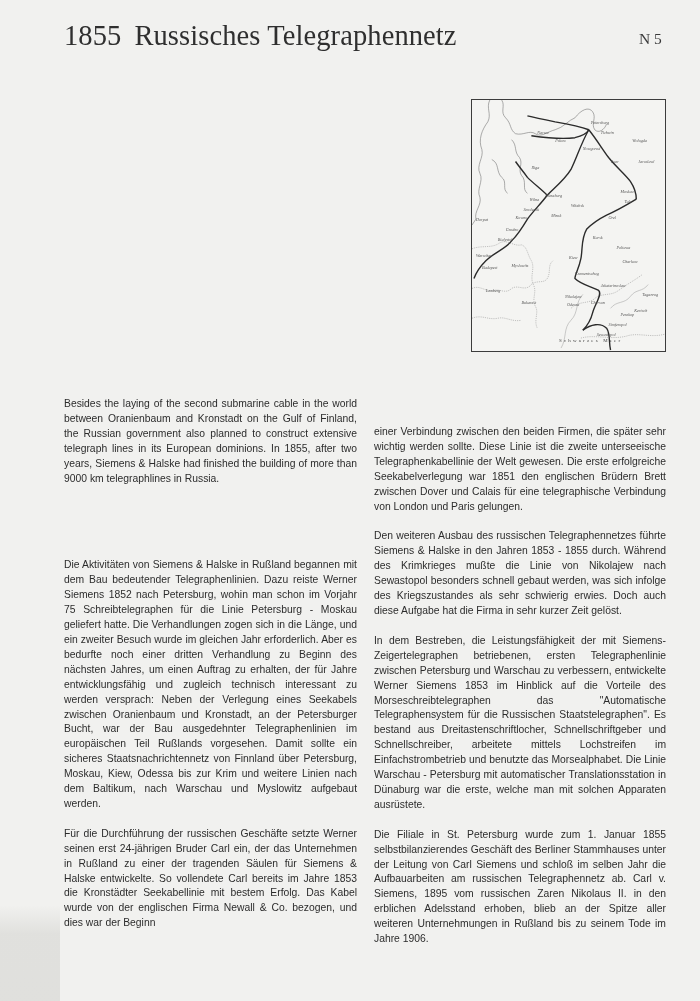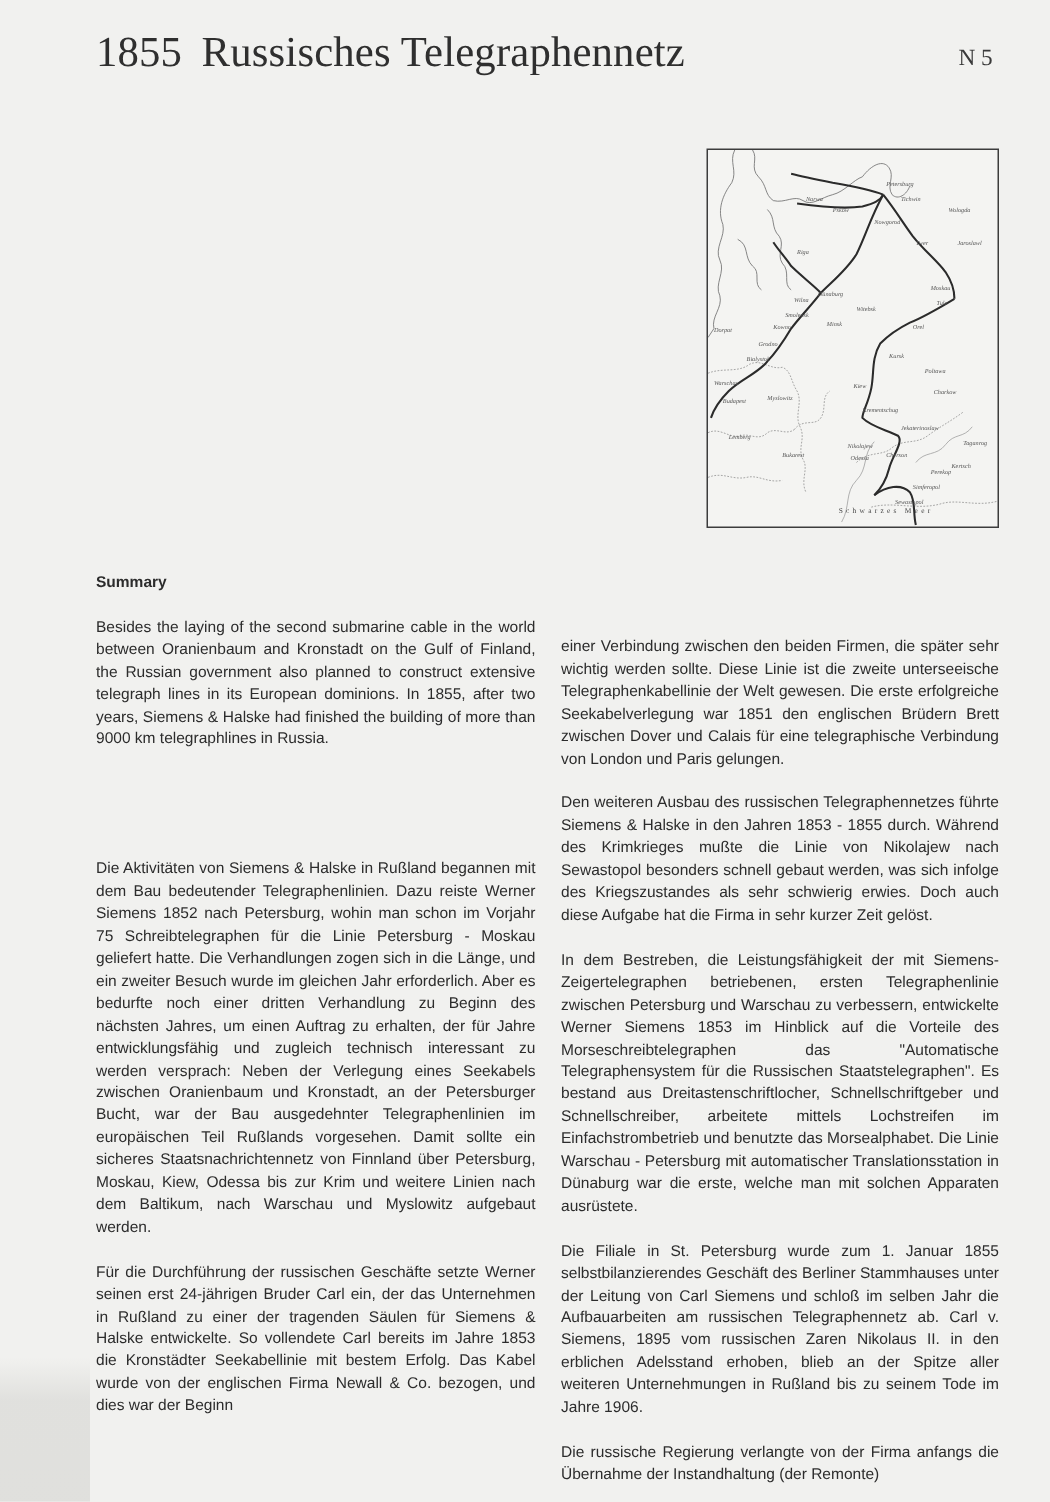--- a/index.html
+++ b/index.html
@@ -132,33 +132,31 @@
       <text x="164" y="214">Kertsch</text>
       <text x="172" y="198">Taganrog</text>
       <text x="10" y="170">Budapest</text>
       <text x="50" y="206">Bukarest</text>
       <text class="sea" x="88" y="244">Schwarzes Meer</text>
     </g>
   </svg>
 </div>
 
 <div class="col col-left">
-  <p class="heading">Summary</p>
   <div class="gap-summary"></div>
   <p class="para">Besides the laying of the second submarine cable in the world between Oranienbaum and Kronstadt on the Gulf of Finland, the Russian government also planned to construct extensive telegraph lines in its European dominions. In 1855, after two years, Siemens &amp; Halske had finished the building of more than 9000 km telegraphlines in Russia.</p>
   <div class="gap-big"></div>
   <div class="gap-big" style="height:28px"></div>
   <p class="para">Die Aktivitäten von Siemens &amp; Halske in Rußland begannen mit dem Bau bedeutender Telegraphenlinien. Dazu reiste Werner Siemens 1852 nach Petersburg, wohin man schon im Vorjahr 75 Schreibtelegraphen für die Linie Petersburg - Moskau geliefert hatte. Die Verhandlungen zogen sich in die Länge, und ein zweiter Besuch wurde im gleichen Jahr erforderlich. Aber es bedurfte noch einer dritten Verhandlung zu Beginn des nächsten Jahres, um einen Auftrag zu erhalten, der für Jahre entwicklungsfähig und zugleich technisch interessant zu werden versprach: Neben der Verlegung eines Seekabels zwischen Oranienbaum und Kronstadt, an der Petersburger Bucht, war der Bau ausgedehnter Telegraphenlinien im europäischen Teil Rußlands vorgesehen. Damit sollte ein sicheres Staatsnachrichtennetz von Finnland über Petersburg, Moskau, Kiew, Odessa bis zur Krim und weitere Linien nach dem Baltikum, nach Warschau und Myslowitz aufgebaut werden.</p>
   <div class="gap-p"></div>
   <p class="para">Für die Durchführung der russischen Geschäfte setzte Werner seinen erst 24-jährigen Bruder Carl ein, der das Unternehmen in Rußland zu einer der tragenden Säulen für Siemens &amp; Halske entwickelte. So vollendete Carl bereits im Jahre 1853 die Kronstädter Seekabellinie mit bestem Erfolg. Das Kabel wurde von der englischen Firma Newall &amp; Co. bezogen, und dies war der Beginn</p>
 </div>
 
 <div class="col col-right">
   <p class="para">einer Verbindung zwischen den beiden Firmen, die später sehr wichtig werden sollte. Diese Linie ist die zweite unterseeische Telegraphenkabellinie der Welt gewesen. Die erste erfolgreiche Seekabelverlegung war 1851 den englischen Brüdern Brett zwischen Dover und Calais für eine telegraphische Verbindung von London und Paris gelungen.</p>
   <div class="gap-p"></div>
   <p class="para">Den weiteren Ausbau des russischen Telegraphennetzes führte Siemens &amp; Halske in den Jahren 1853 - 1855 durch. Während des Krimkrieges mußte die Linie von Nikolajew nach Sewastopol besonders schnell gebaut werden, was sich infolge des Kriegszustandes als sehr schwierig erwies. Doch auch diese Aufgabe hat die Firma in sehr kurzer Zeit gelöst.</p>
   <div class="gap-p"></div>
   <p class="para">In dem Bestreben, die Leistungsfähigkeit der mit Siemens-Zeigertelegraphen betriebenen, ersten Telegraphenlinie zwischen Petersburg und Warschau zu verbessern, entwickelte Werner Siemens 1853 im Hinblick auf die Vorteile des Morseschreibtelegraphen das "Automatische Telegraphensystem für die Russischen Staatstelegraphen". Es bestand aus Dreitastenschriftlocher, Schnellschriftgeber und Schnellschreiber, arbeitete mittels Lochstreifen im Einfachstrombetrieb und benutzte das Morsealphabet. Die Linie Warschau - Petersburg mit automatischer Translationsstation in Dünaburg war die erste, welche man mit solchen Apparaten ausrüstete.</p>
   <div class="gap-p"></div>
   <p class="para">Die Filiale in St. Petersburg wurde zum 1. Januar 1855 selbstbilanzierendes Geschäft des Berliner Stammhauses unter der Leitung von Carl Siemens und schloß im selben Jahr die Aufbauarbeiten am russischen Telegraphennetz ab. Carl v. Siemens, 1895 vom russischen Zaren Nikolaus II. in den erblichen Adelsstand erhoben, blieb an der Spitze aller weiteren Unternehmungen in Rußland bis zu seinem Tode im Jahre 1906.</p>
   <div class="gap-p"></div>
-  <p class="para">Die russische Regierung verlangte von der Firma anfangs die Übernahme der Instandhaltung (der Remonte)</p>
 </div>
 
 </body></html>

